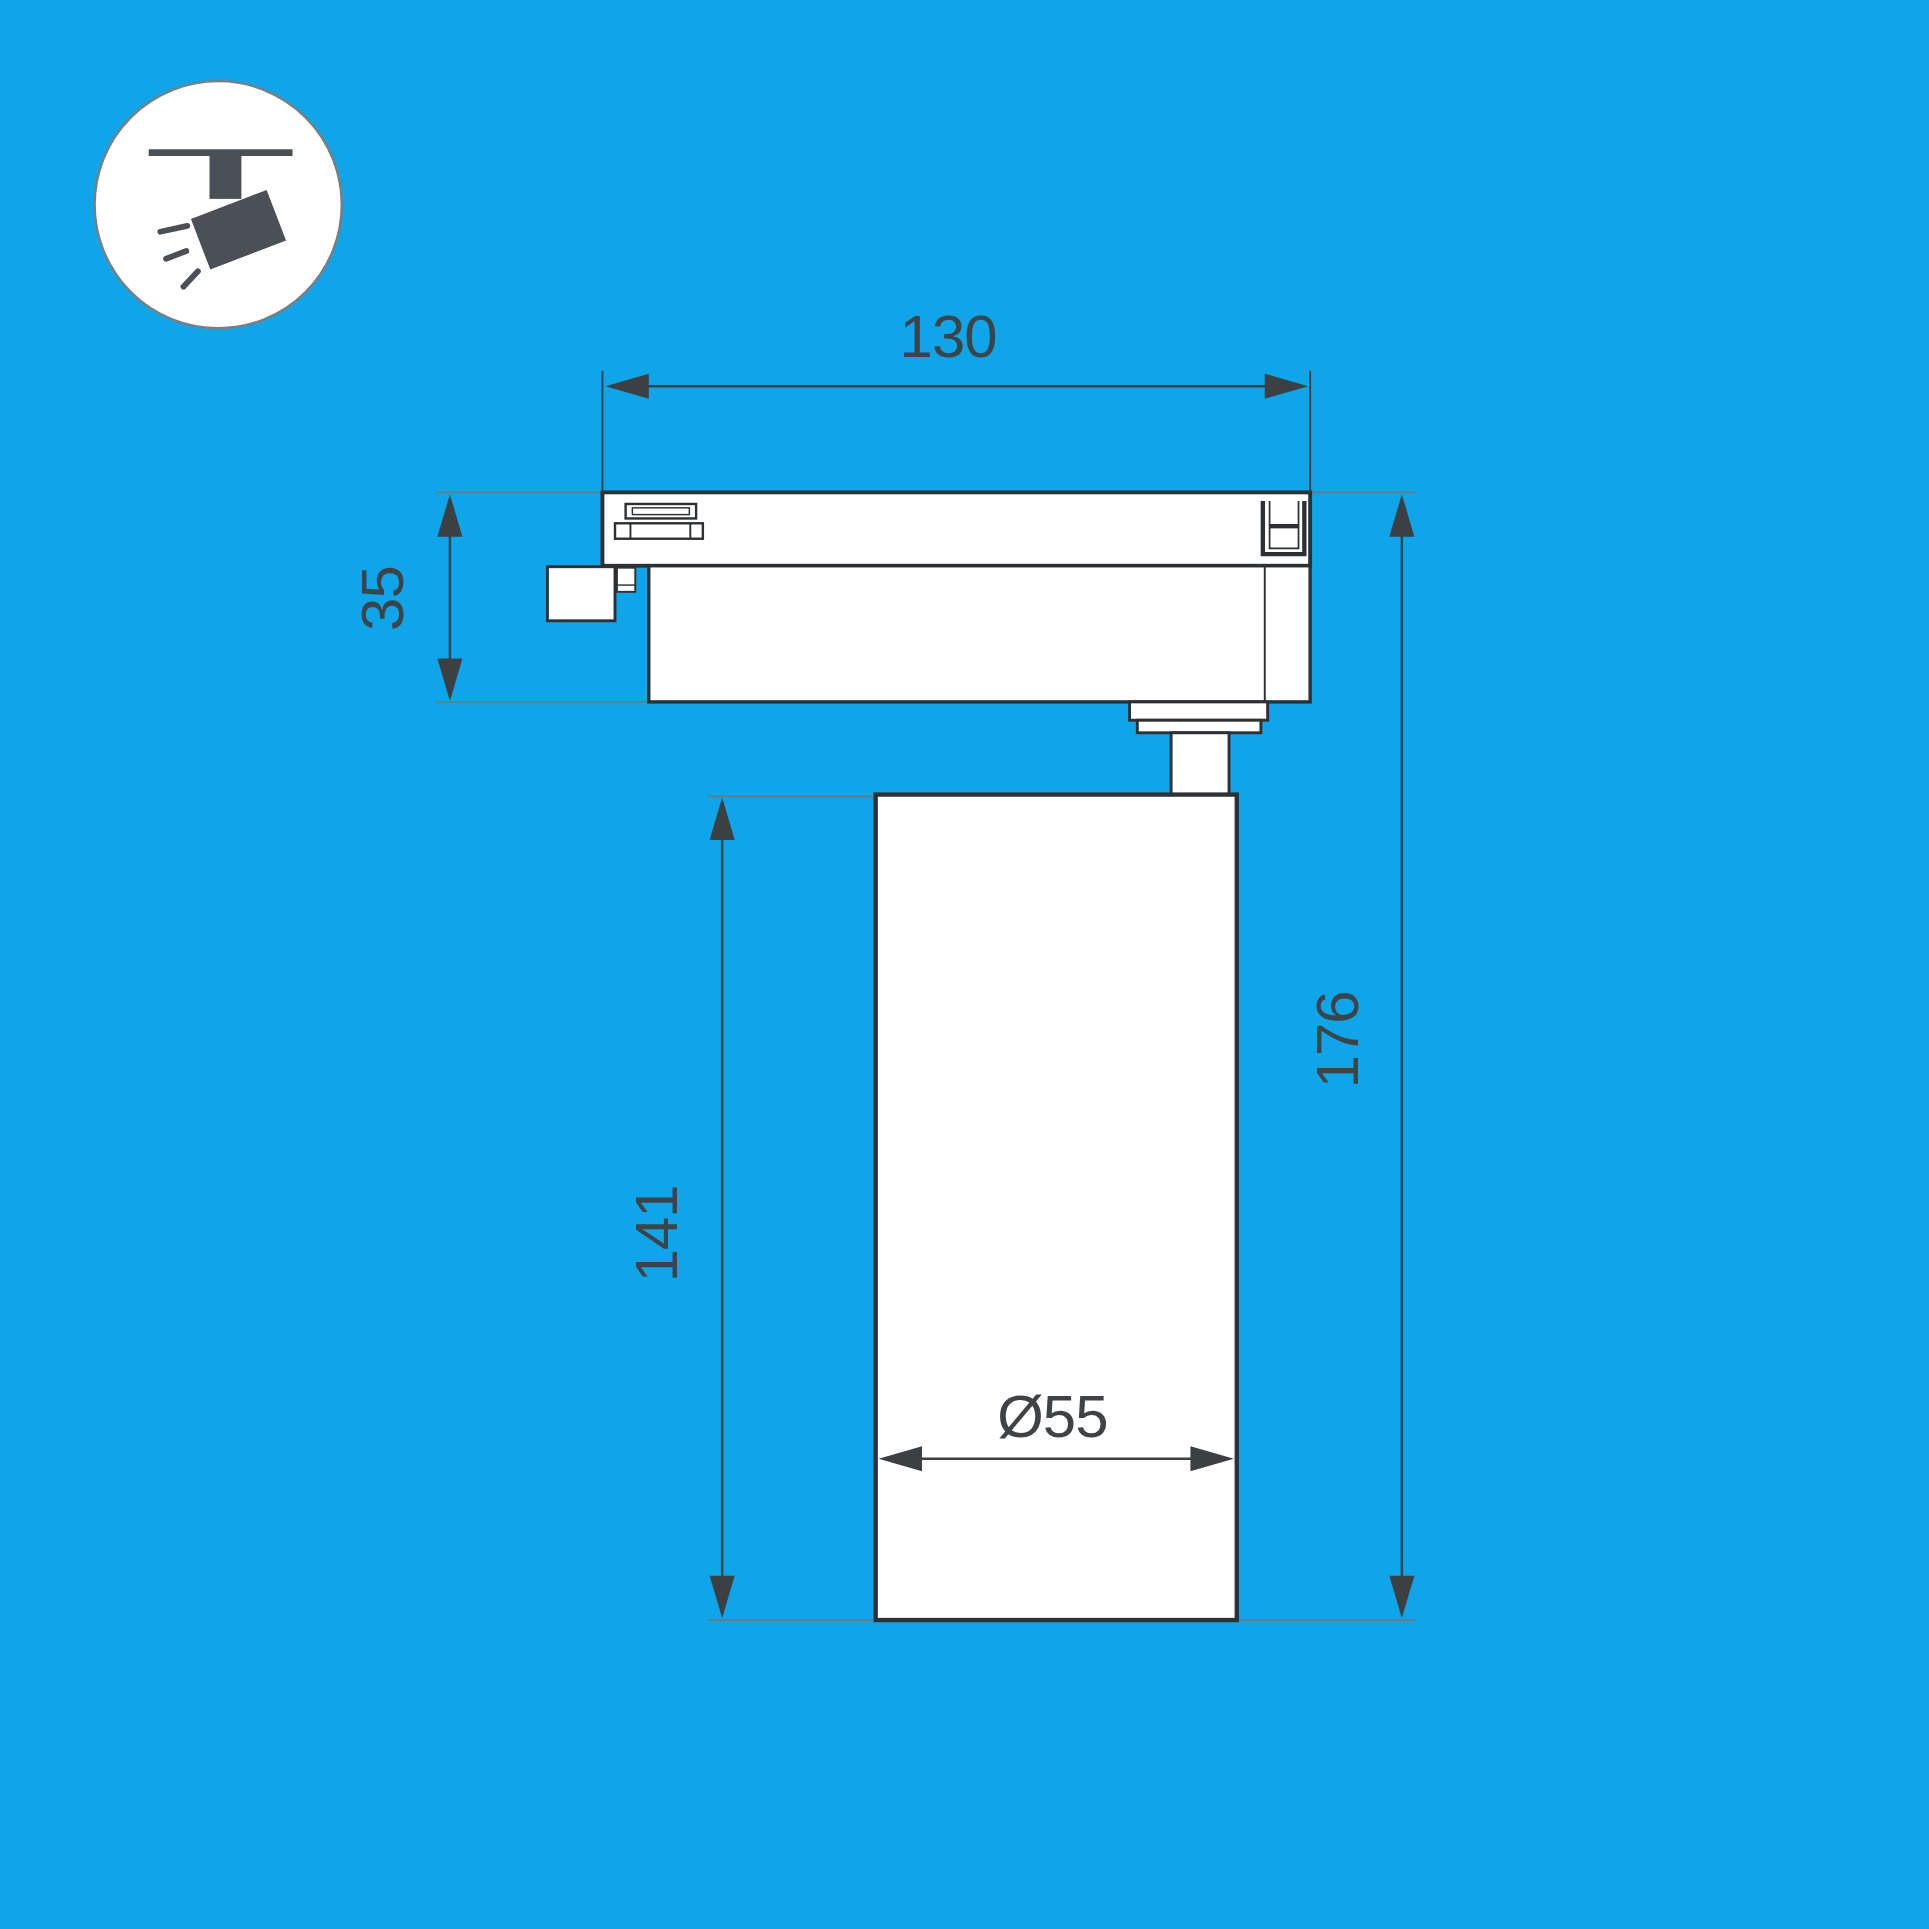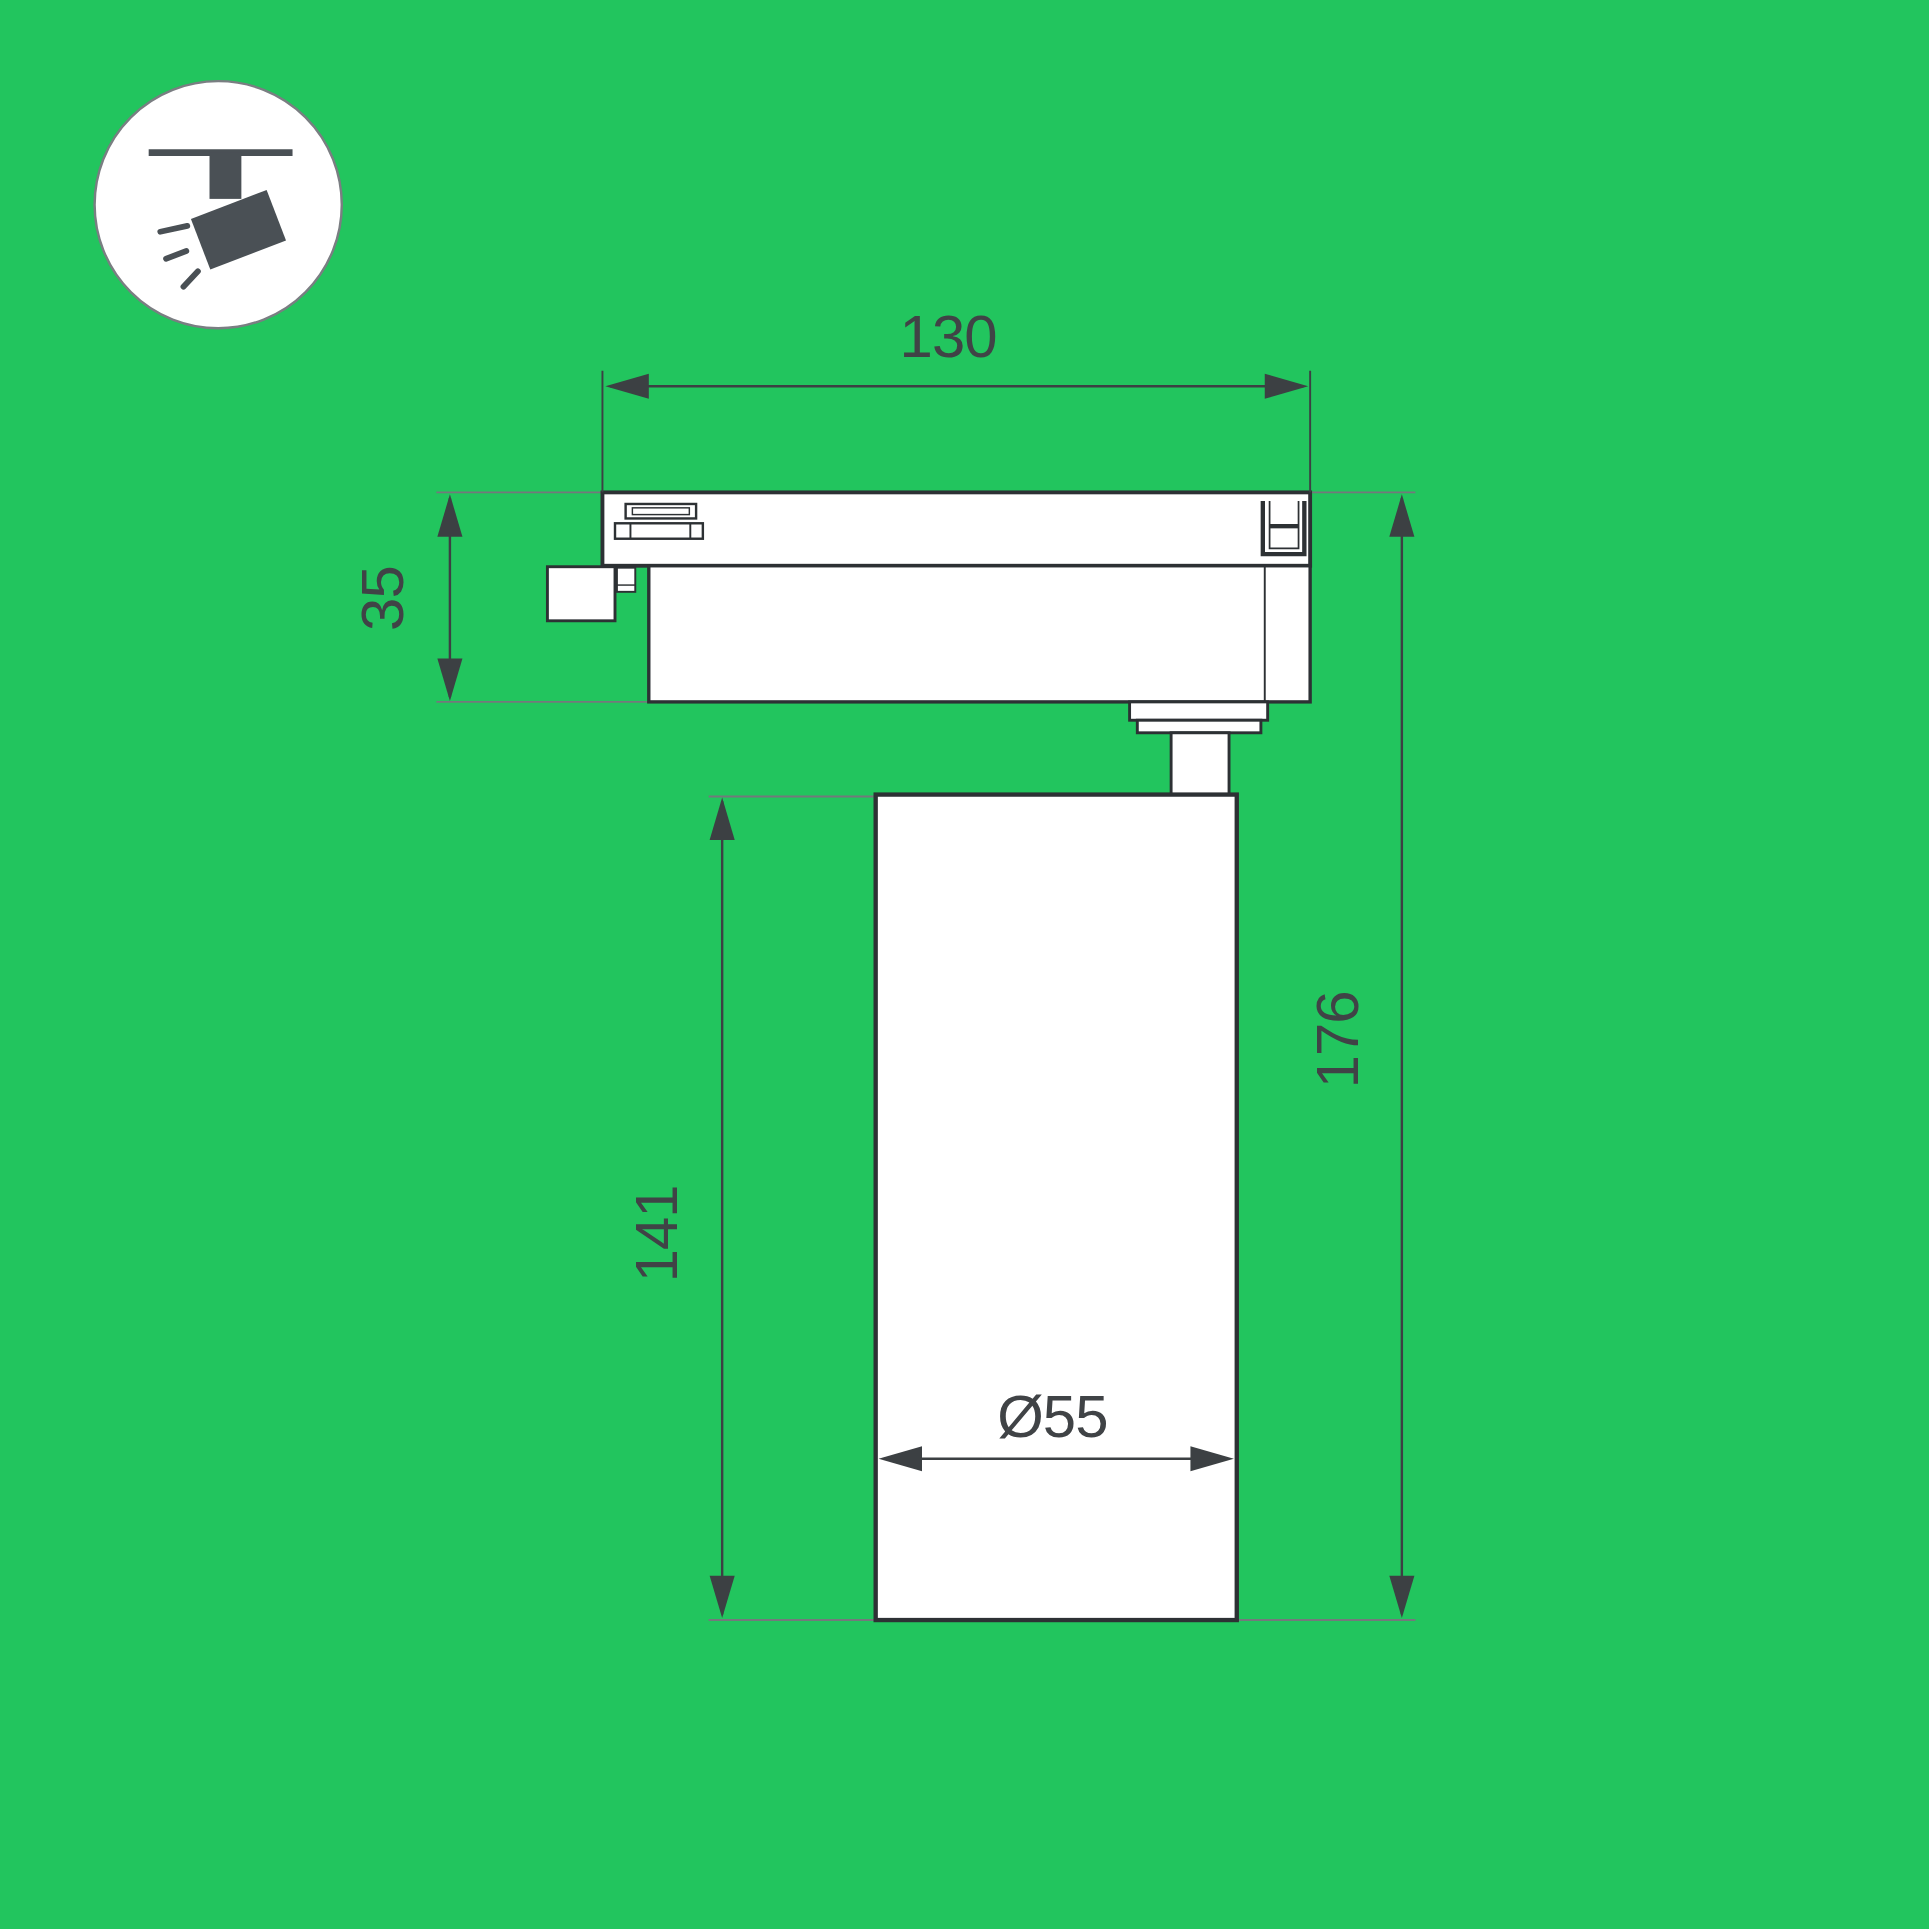--- a/index.html
+++ b/index.html
@@ -7,21 +7,21 @@
     padding: 0;
     background: #ffffff;
     width: 1929px;
     height: 1929px;
     font-family: "Liberation Sans", sans-serif;
   }
   .stage {
     position: relative;
     width: 1929px;
     height: 1929px;
-    background: #22c55e;
+    background: #0ea5e9;
     overflow: hidden;
   }
   svg { display: block; }
   text.dim-label {
     font-family: "Liberation Sans", sans-serif;
     font-size: 62px;
     letter-spacing: -1px;
     fill: #404346;
   }
 </style>

